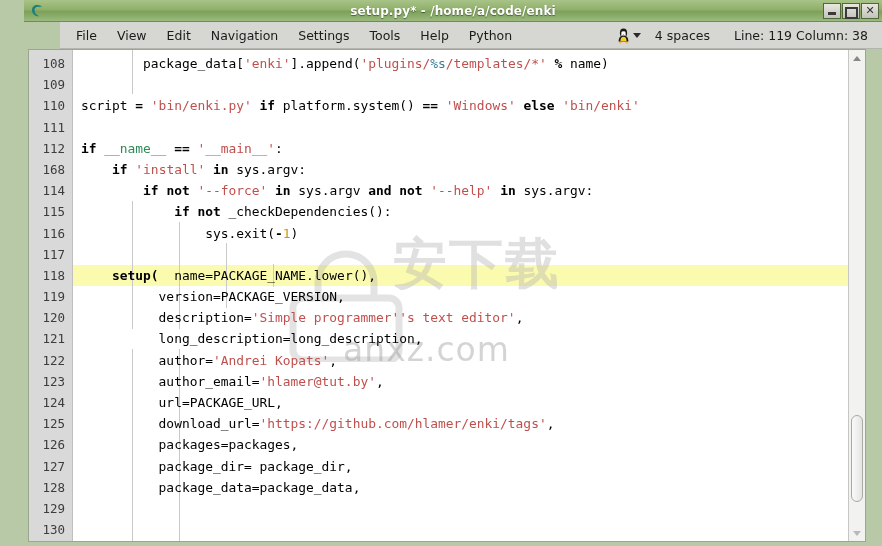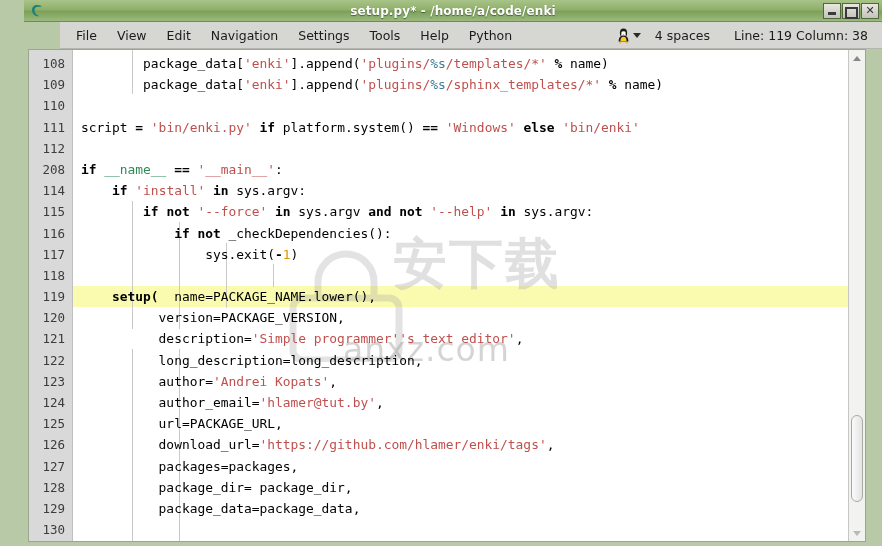--- a/index.html
+++ b/index.html
@@ -281,21 +281,21 @@
 
   <div class="editor-frame">
     <div class="editor-body">
 
       <div class="gutter" id="gutter">
           <div class="ln">108</div>
           <div class="ln">109</div>
           <div class="ln">110</div>
           <div class="ln">111</div>
           <div class="ln">112</div>
-          <div class="ln">208</div>
+          <div class="ln">168</div>
           <div class="ln">114</div>
           <div class="ln">115</div>
           <div class="ln">116</div>
           <div class="ln">117</div>
           <div class="ln">118</div>
           <div class="ln">119</div>
           <div class="ln">120</div>
           <div class="ln">121</div>
           <div class="ln">122</div>
           <div class="ln">123</div>
@@ -320,21 +320,20 @@
           <div class="guide" style="left:106px; top:299px; height:234px;"></div>
         </div>
 
         <svg class="watermark wm-graphic" width="270" height="120" viewBox="0 0 270 120">
           <path d="M55 58 L55 40 A28 28 0 0 1 111 40 L111 58" stroke="#a5a5a5" stroke-width="7" fill="none"></path>
           <rect x="30" y="56" width="106" height="62" rx="10" stroke="#a5a5a5" stroke-width="7" fill="none"></rect>
         </svg>
         <div class="watermark wm-cn">安下载</div>
         <div class="watermark wm-text">anxz.com</div>
       <div class="code-line"><span class="txt"><span class="fn">        package_data[</span><span class="str">'enki'</span><span class="fn">].append(</span><span class="str">'plugins/</span><span class="fmt">%s</span><span class="str">/templates/*'</span><span class="fn"> </span><span class="op">%</span><span class="fn"> name)</span></span></div>
-          <div class="code-line"><span class="txt"><span class="fn">        package_data[</span><span class="str">'enki'</span><span class="fn">].append(</span><span class="str">'plugins/</span><span class="fmt">%s</span><span class="str">/sphinx_templates/*'</span><span class="fn"> </span><span class="op">%</span><span class="fn"> name)</span></span></div>
           <div class="code-line"><span class="txt"></span></div>
           <div class="code-line"><span class="txt"><span class="fn">script </span><span class="op">=</span><span class="fn"> </span><span class="str">'bin/enki.py'</span><span class="fn"> </span><span class="kw">if</span><span class="fn"> platform.system() </span><span class="op">==</span><span class="fn"> </span><span class="str">'Windows'</span><span class="fn"> </span><span class="kw">else</span><span class="fn"> </span><span class="str">'bin/enki'</span></span></div>
           <div class="code-line"><span class="txt"></span></div>
           <div class="code-line"><span class="txt"><span class="kw">if</span><span class="fn"> </span><span class="dund">__name__</span><span class="fn"> </span><span class="op">==</span><span class="fn"> </span><span class="str">'__main__'</span><span class="fn">:</span></span></div>
           <div class="code-line"><span class="txt"><span class="fn">    </span><span class="kw">if</span><span class="fn"> </span><span class="str">'install'</span><span class="fn"> </span><span class="kw">in</span><span class="fn"> sys.argv:</span></span></div>
           <div class="code-line"><span class="txt"><span class="fn">        </span><span class="kw">if not</span><span class="fn"> </span><span class="str">'--force'</span><span class="fn"> </span><span class="kw">in</span><span class="fn"> sys.argv </span><span class="kw">and not</span><span class="fn"> </span><span class="str">'--help'</span><span class="fn"> </span><span class="kw">in</span><span class="fn"> sys.argv:</span></span></div>
           <div class="code-line"><span class="txt"><span class="fn">            </span><span class="kw">if not</span><span class="fn"> _checkDependencies():</span></span></div>
           <div class="code-line"><span class="txt"><span class="fn">                sys.exit(</span><span class="op">-</span><span class="num">1</span><span class="fn">)</span></span></div>
           <div class="code-line"><span class="txt"></span></div>
           <div class="code-line current"><span class="txt"><span class="fn">    </span><span class="kw">setup(</span><span class="fn">  name=PACKAGE_NAME.lower(),</span></span></div>

